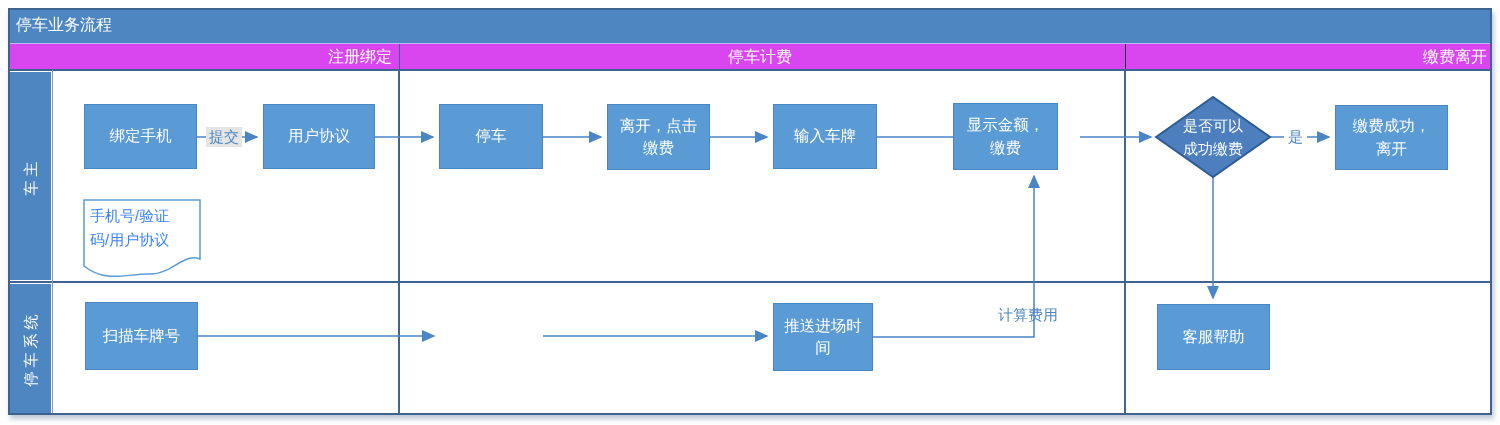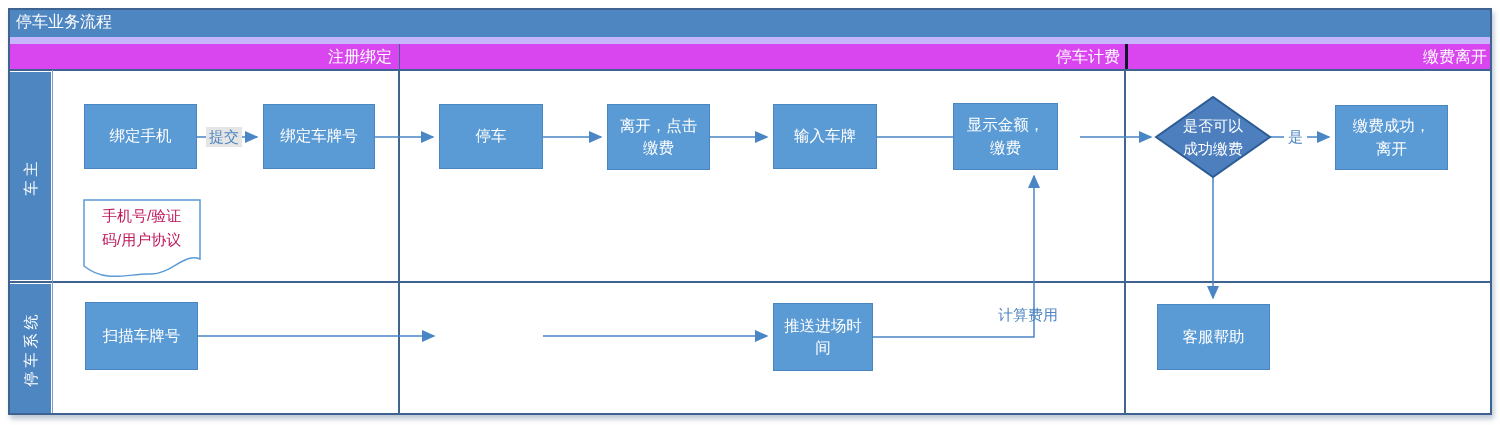--- a/index.html
+++ b/index.html
@@ -5,28 +5,28 @@
   html,body{margin:0;padding:0;background:#fff;}
   .canvas{
     position:relative;width:1500px;height:425px;background:#ffffff;overflow:hidden;
     font-family:"Liberation Sans","DejaVu Sans",sans-serif;
   }
   
   .frame{position:absolute;left:8px;top:8px;width:1484px;height:407px;box-sizing:border-box;
     border:2px solid #3e6390;box-shadow:2px 4px 5px rgba(110,130,160,.45);pointer-events:none;}
   
   .title-bar{position:absolute;left:8px;top:8px;width:1484px;height:36px;box-sizing:border-box;
-    background:#4e86c1;border-bottom:7px solid #c4b5fd;color:#fff;font-size:16px;
+    background:#4e86c1;border-bottom:1px solid #c4b5fd;color:#fff;font-size:16px;
     display:flex;align-items:center;padding-left:8px;}
   
   .phase{position:absolute;top:44px;height:26px;box-sizing:border-box;background:#d946ef;color:#fff;
     font-size:16px;display:flex;align-items:center;justify-content:flex-end;}
   .phase-1{left:8px;width:391px;padding-right:7px;}
-  .phase-2{left:399px;width:726px;padding-right:5px;border-left:1px solid #3e6390;}
-  .phase-3{left:1125px;width:367px;padding-right:5px;border-left:3px solid #0f172a;}
+  .phase-2{left:399px;width:726px;padding-right:5px;border-left:1px solid #3e6390;justify-content:center;}
+  .phase-3{left:1125px;width:367px;padding-right:5px;border-left:1px solid #0f172a;}
   
   .gl{position:absolute;background:#3e6390;}
   .gl-band-bottom{left:8px;top:69px;width:1484px;height:2px;}
   .gl-lane-divider{left:8px;top:281px;width:1484px;height:2px;}
   .gl-vx1{left:398px;top:70px;width:2px;height:345px;background:#41658f;}
   .gl-vx2{left:1124px;top:70px;width:2px;height:345px;background:#41658f;}
   .gl-label-edge{left:52px;top:70px;width:1px;height:345px;background:#7f9cc2;}
   
   .lane-label{position:absolute;left:10px;width:41px;background:#4e86c1;
     display:flex;align-items:center;justify-content:center;}
@@ -46,21 +46,21 @@
   .n-pay-success{left:1335px;top:105px;width:113px;height:65px;}
   .n-scan-plate{left:85px;top:302px;width:113px;height:68px;}
   .n-start-timing{left:440px;top:303px;width:103px;height:67px;}
   .n-push-time{left:773px;top:303px;width:100px;height:68px;}
   .n-cs-help{left:1157px;top:304px;width:113px;height:66px;}
   
   .diamond-label{position:absolute;left:1153px;top:111px;width:120px;height:52px;
     display:flex;align-items:center;justify-content:center;color:#fff;font-size:15px;
     line-height:1.55;text-align:center;white-space:pre-line;}
   
-  .note-text{position:absolute;left:102px;top:204px;width:110px;color:#be185d;font-size:15px;
+  .note-text{position:absolute;left:90px;top:204px;width:110px;color:#3b82f6;font-size:15px;
     line-height:24px;white-space:pre-line;}
   
   .edge-label{position:absolute;color:#4e86c1;font-size:15px;line-height:20px;}
   .el-submit{left:206px;top:127px;background:#e5e5e5;padding:0 3px;}
   .el-yes{left:1284px;top:127px;background:#fff;padding:0 4px;}
   .el-calc{left:998px;top:305px;}
   svg.layer{position:absolute;left:0;top:0;pointer-events:none;}
   svg.layer .shape{pointer-events:auto;}
 </style>
 </head>
@@ -107,21 +107,21 @@
     <line x1="1270" y1="137" x2="1329" y2="137" stroke="#4a85c6" stroke-width="1.5" marker-end="url(#ah)"></line>
     <line x1="1213" y1="177" x2="1213" y2="298" stroke="#4a85c6" stroke-width="1.5" marker-end="url(#ah)"></line>
     <path d="M873,337 H1034 V176" fill="none" stroke="#4a85c6" stroke-width="1.5" marker-end="url(#ah)"></path>
     <line x1="198" y1="336" x2="434" y2="336" stroke="#4a85c6" stroke-width="1.5" marker-end="url(#ah)"></line>
     <line x1="543" y1="336" x2="767" y2="336" stroke="#4a85c6" stroke-width="1.5" marker-end="url(#ah)"></line>
     <path class="shape" d="M84,200 L200,200 L200,259 C185,252 170,275 150,274 C130,273 106,284 84,266 Z" fill="#ffffff" stroke="#5b9bd5" stroke-width="1.5"></path>
     <polygon class="shape" points="1156,137 1213,97 1270,137 1213,177" fill="#4d7fbe" stroke="#2d5c94" stroke-width="2"></polygon>
   </svg>
 
   <div class="node n-bind-phone">绑定手机</div>
-  <div class="node n-bind-plate">绑定车牌号</div>
+  <div class="node n-bind-plate">用户协议</div>
   <div class="node n-park">停车</div>
   <div class="node n-leave-pay">离开，点击
 缴费</div>
   <div class="node n-enter-plate">输入车牌</div>
   <div class="node n-show-amount">显示金额，
 缴费</div>
   <div class="node n-pay-success">缴费成功，
 离开</div>
 
   <div class="node n-scan-plate">扫描车牌号</div>

